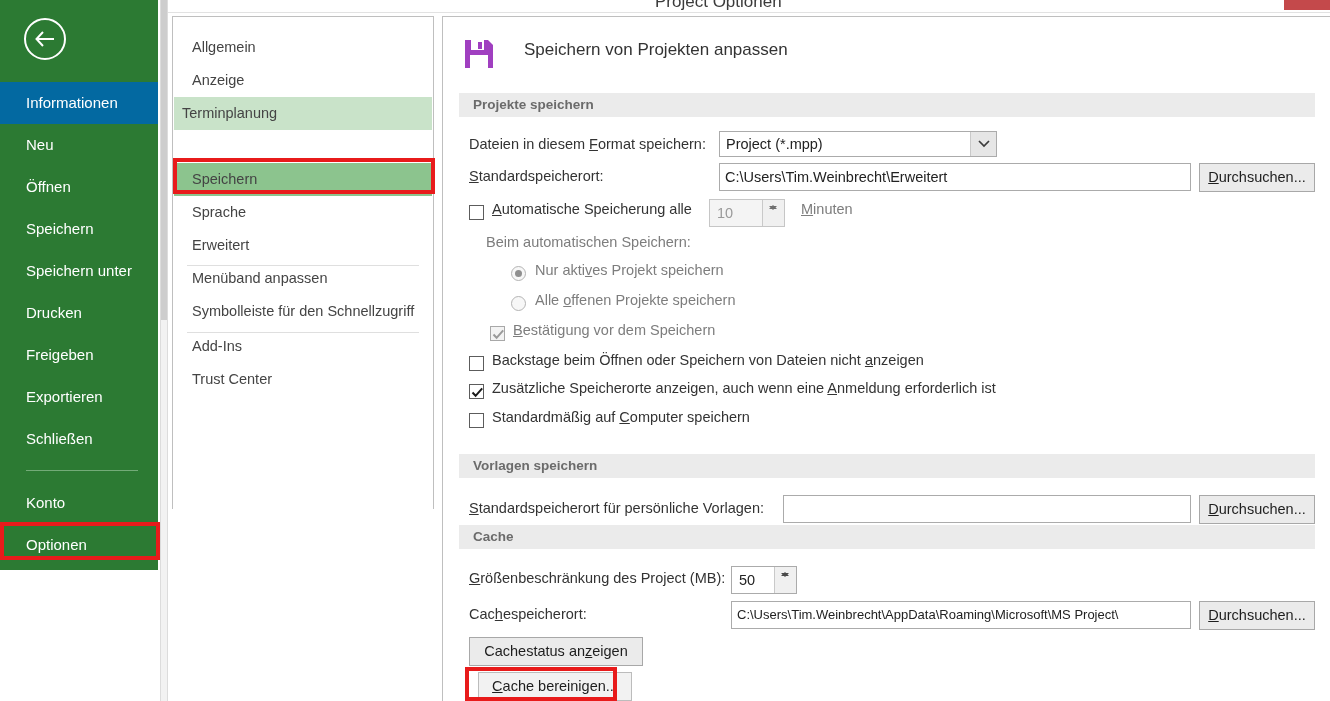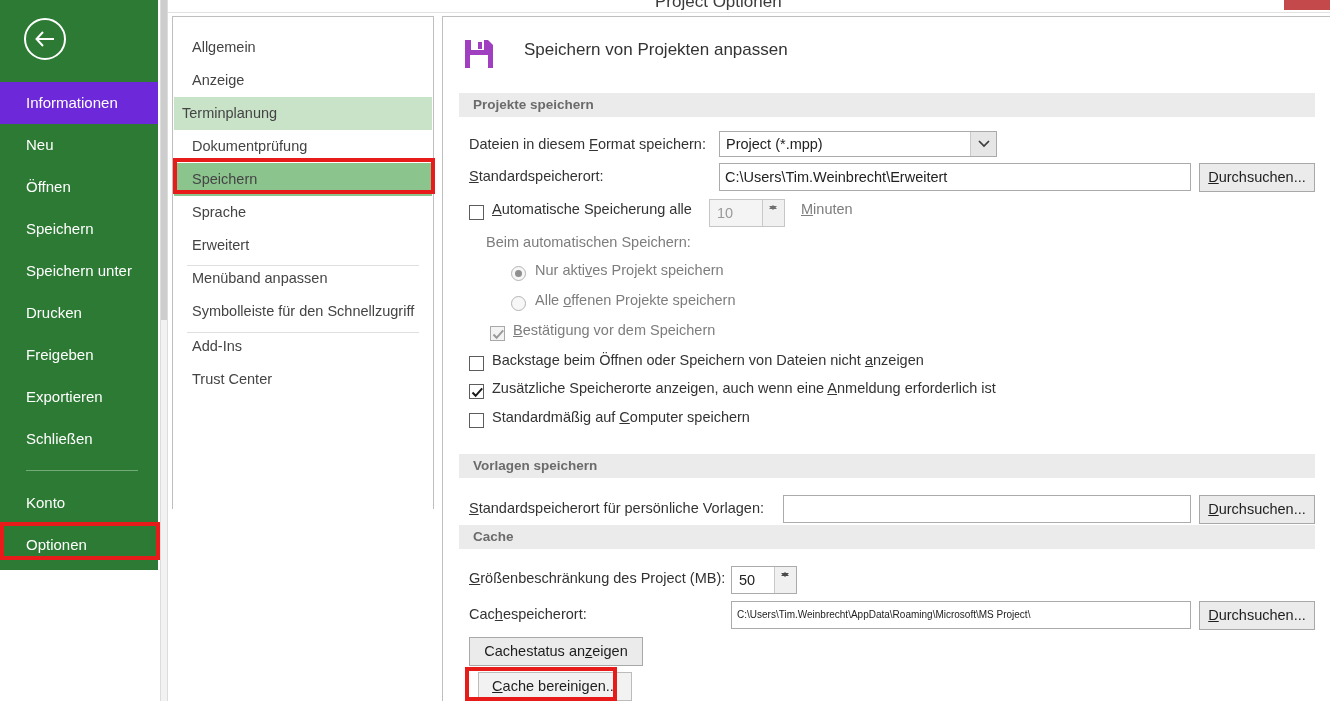--- a/index.html
+++ b/index.html
@@ -22,21 +22,21 @@
     position: absolute; left: 24px; top: 18px;
     width: 42px; height: 42px; border-radius: 50%;
     border: 2px solid #ffffff; cursor: pointer;
   }
   #back-btn svg { position: absolute; left: 8px; top: 9px; }
   .bs-item {
     position: absolute; left: 0; width: 158px; height: 42px;
     color: #ffffff; font-size: 15px; line-height: 42px;
     padding-left: 26px; cursor: pointer; white-space: nowrap;
   }
-  .bs-item.active { background: #6d28d9; }
+  .bs-item.active { background: #0369a1; }
   #bs-divider {
     position: absolute; left: 26px; top: 470px; width: 112px; height: 1px;
     background: #73ab78;
   }
   #bs-bottomfill {
     position: absolute; left: 0; top: 560px; width: 158px; height: 10px;
     background: #2c7a33;
   }
 
   
@@ -200,21 +200,20 @@
 
   <div class="redbox" style="left:0px; top:522px; width:160px; height:38px;"></div>
 
   <div id="strip"></div>
   <div id="strip-thumb"></div>
 
   <div id="navpanel">
     <div class="nav-item" style="top:14px"><span>Allgemein</span></div>
     <div class="nav-item" style="top:47px"><span>Anzeige</span></div>
     <div class="nav-item hover" style="top:80px"><span>Terminplanung</span></div>
-    <div class="nav-item" style="top:113px"><span>Dokumentprüfung</span></div>
     <div class="nav-item selected" style="top:146px"><span>Speichern</span></div>
     <div class="nav-item" style="top:179px"><span>Sprache</span></div>
     <div class="nav-item" style="top:212px"><span>Erweitert</span></div>
     <div class="nav-sep" style="top:248px"></div>
     <div class="nav-item" style="top:245px"><span>Menüband anpassen</span></div>
     <div class="nav-item" style="top:278px"><span>Symbolleiste für den Schnellzugriff</span></div>
     <div class="nav-sep" style="top:315px"></div>
     <div class="nav-item" style="top:313px"><span>Add-Ins</span></div>
     <div class="nav-item" style="top:346px"><span>Trust Center</span></div>
   </div>
@@ -311,21 +310,21 @@
         <span class="half"><svg width="10" height="6" viewBox="0 0 10 6" aria-hidden="true">
               <path d="M5 1 L9 5 L1 5 Z" fill="#4a4a4a"></path>
             </svg></span>
         <span class="half"><svg width="10" height="6" viewBox="0 0 10 6" aria-hidden="true">
               <path d="M5 5 L1 1 L9 1 Z" fill="#4a4a4a"></path>
             </svg></span>
       </span>
     </div>
 
     <div class="lbl" style="left:26px; top:589px;"><span>Cac</span><span class="u">h</span><span>espeicherort:</span></div>
-    <div class="txtbox" style="left:288px; top:584px; width:460px; font-size:10px;">C:\Users\Tim.Weinbrecht\AppData\Roaming\Microsoft\MS Project\</div>
+    <div class="txtbox" style="left:288px; top:584px; width:460px; font-size:13px;">C:\Users\Tim.Weinbrecht\AppData\Roaming\Microsoft\MS Project\</div>
     <div class="btn" style="left:756px; top:584px; width:116px;"><span class="u">D</span><span>urchsuchen...</span></div>
 
     <div class="btn" style="left:26px; top:620px; width:174px;"><span>Cachestatus an</span><span class="u">z</span><span>eigen</span></div>
 
     <div class="btn" style="left:35px; top:655px; width:154px; background:#f2f2f2; border-color:#bcbcbc;"><span class="u">C</span><span>ache bereinigen...</span></div>
 
   </div>
 
   <div class="redbox" style="left:465px; top:667px; width:152px; height:34px;"></div>
 

